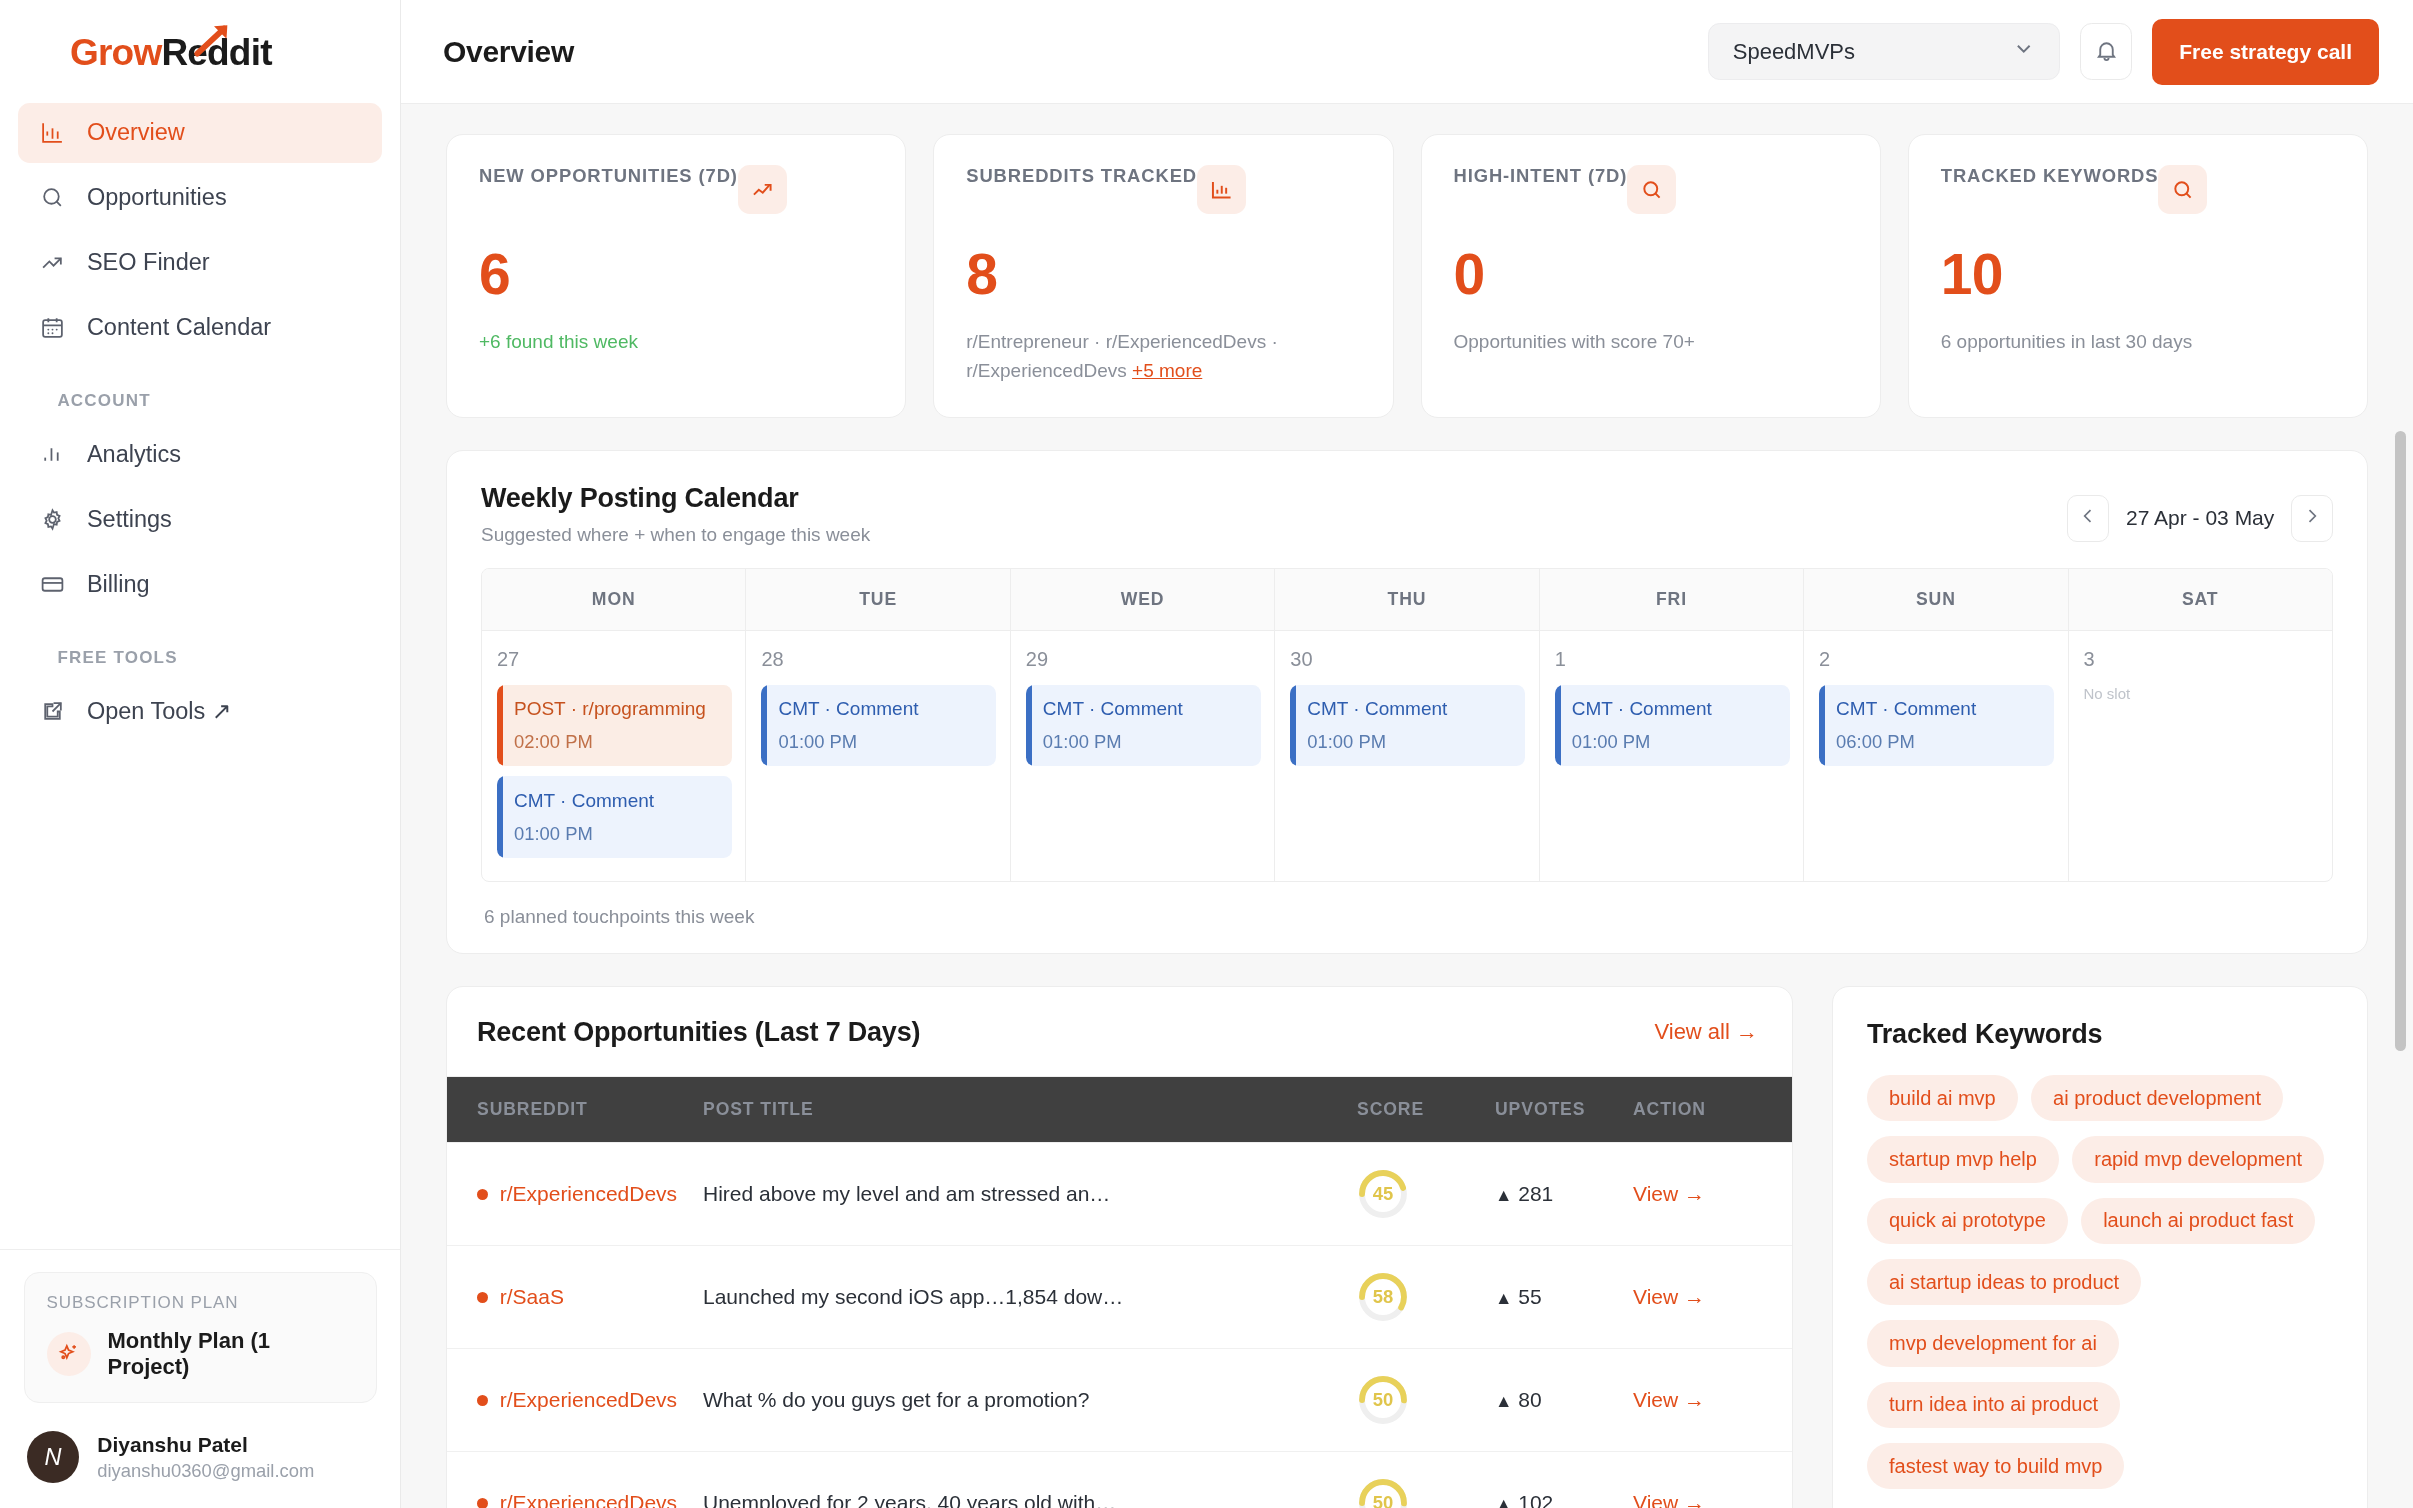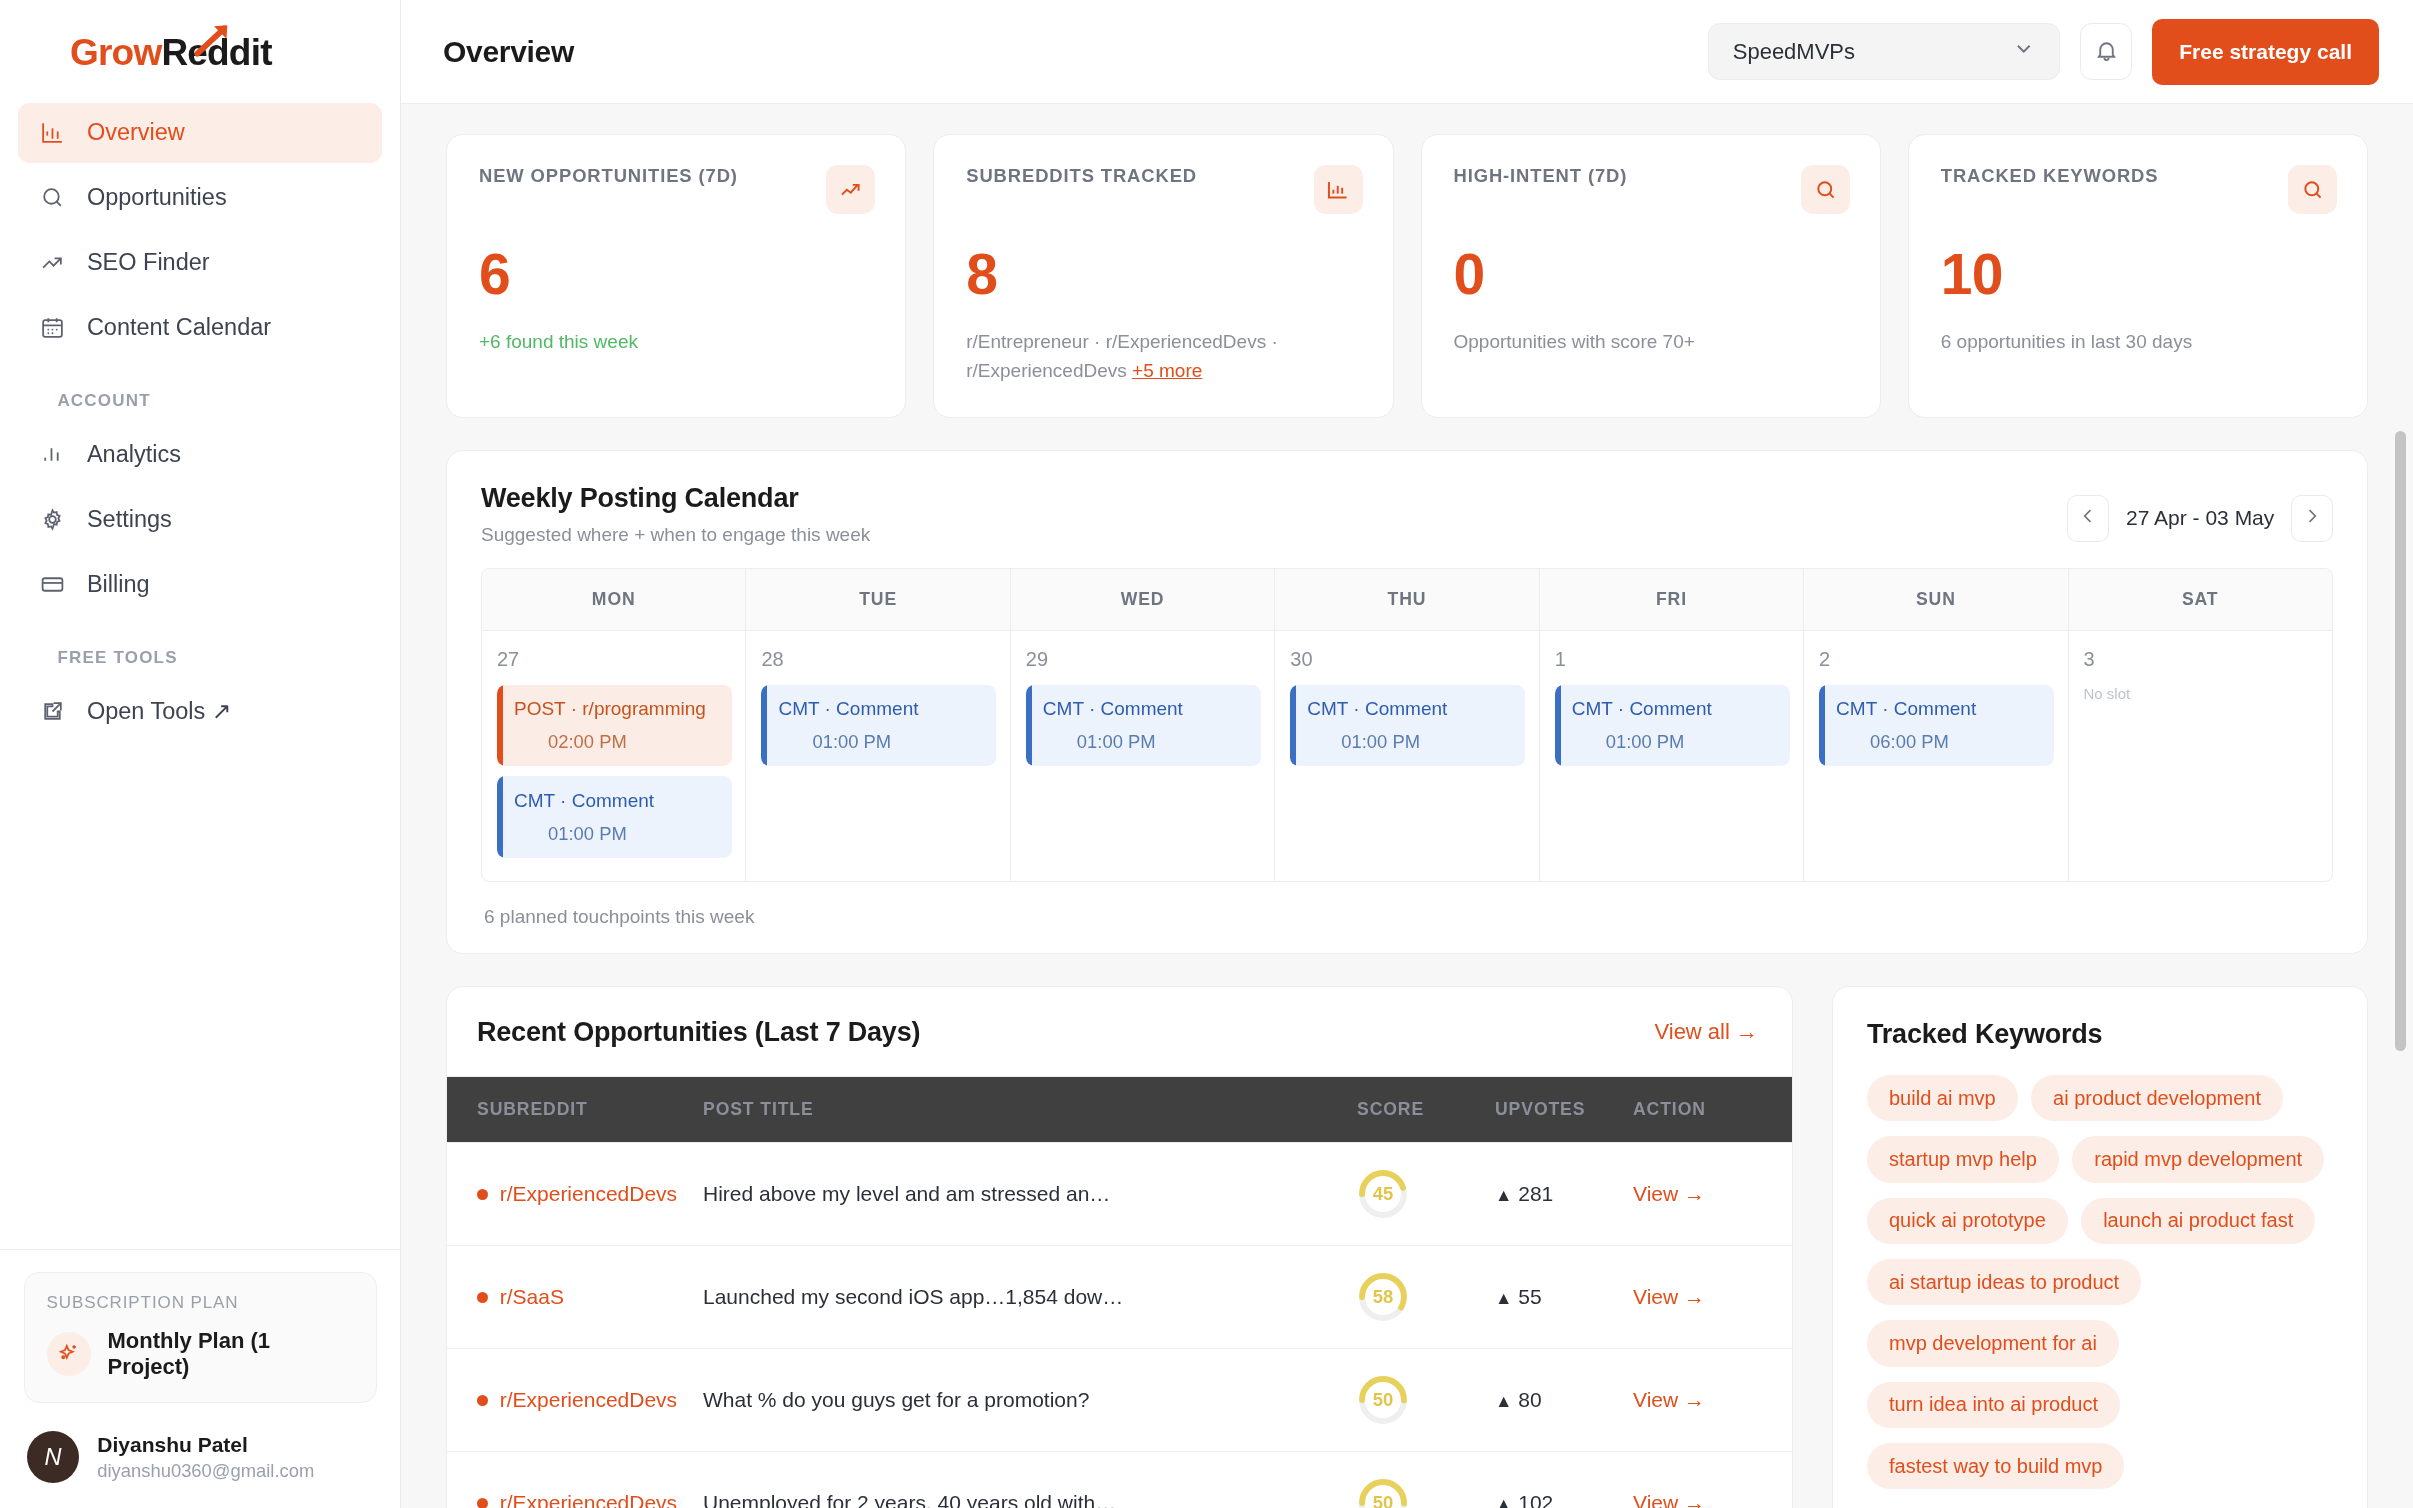--- a/index.html
+++ b/index.html
@@ -89,21 +89,21 @@
 
   .scrollarea { flex: 1 1 auto; overflow: hidden; position: relative; padding: 0 0 0 0; }
   .content { padding: 30px 45px 0 45px; }
 
   
   .stats { display: flex; gap: 27px; }
   .stat-card {
     flex: 1 1 0; background: #fff; border: 0.8px solid #EDEDED; border-radius: 17px;
     padding: 30px 30px 32px 32px; min-height: 251px; position: relative;
   }
-  .stat-head { display: flex; align-items: flex-start; justify-content: space-between; }
+  .stat-head { display: flex; align-items: flex-start; }
   .stat-label { font-size: 18.4px; font-weight: 700; letter-spacing: 0.9px; color: #6E7480; }
   .stat-ico {
     width: 49px; height: 49px; border-radius: 11.7px; background: #FCEDE7;
     display: flex; align-items: center; justify-content: center; flex: 0 0 49px;
   }
   .stat-value { font-size: 57px; font-weight: 700; color: #E24E1B; margin-top: 32px; line-height: 1; letter-spacing: -0.8px; }
   .stat-sub { font-size: 19px; color: #8A8F99; margin-top: 23.5px; line-height: 1.55; }
   .stat-sub.green { color: #4FB963; }
   .stat-sub .more { color: #E24E1B; text-decoration: underline; cursor: pointer; }
 
@@ -128,21 +128,21 @@
     font-weight: 700; letter-spacing: 0.9px; color: #6E7480; border-right: 0.8px solid #EDEDED;
   }
   .cal-dow:last-child { border-right: none; }
   .cal-row-body { display: flex; min-height: 216px; }
   .cal-cell { flex: 1 1 0; border-right: 0.8px solid #EDEDED; padding: 17px 13.4px 13.4px 15px; min-width: 0; }
   .cal-cell:last-child { border-right: none; }
   .cal-daynum { font-size: 20px; color: #8A8F99; margin-bottom: 13.4px; }
   .evt { border-radius: 8.4px; padding: 13.4px 15px 13.4px 17px; margin-bottom: 10px; position: relative; overflow: hidden; }
   .evt::before { content:""; position:absolute; left:0; top:0; bottom:0; width: 5.9px; border-radius: 8.4px 0 0 8.4px; }
   .evt-title { font-size: 19px; line-height: 1.2; white-space: nowrap; overflow: hidden; text-overflow: ellipsis; }
-  .evt-time { font-size: 18.4px; margin-top: 10px; margin-left: 34px; }
+  .evt-time { font-size: 18.4px; margin-top: 10px; }
   .evt.post { background: #FBEDE5; }
   .evt.post::before { background: #E24E1B; }
   .evt.post .evt-title { color: #C6521E; }
   .evt.post .evt-time { color: #C07048; }
   .evt.cmt { background: #EDF3FD; }
   .evt.cmt::before { background: #3B6FC4; }
   .evt.cmt .evt-title { color: #2E5DAF; }
   .evt.cmt .evt-time { color: #5A7CB0; }
   .no-slot { font-size: 15px; color: #BFC3CA; }
   .cal-foot { padding: 23.5px 34px 25px 37px; font-size: 19px; color: #8A8F99; }

